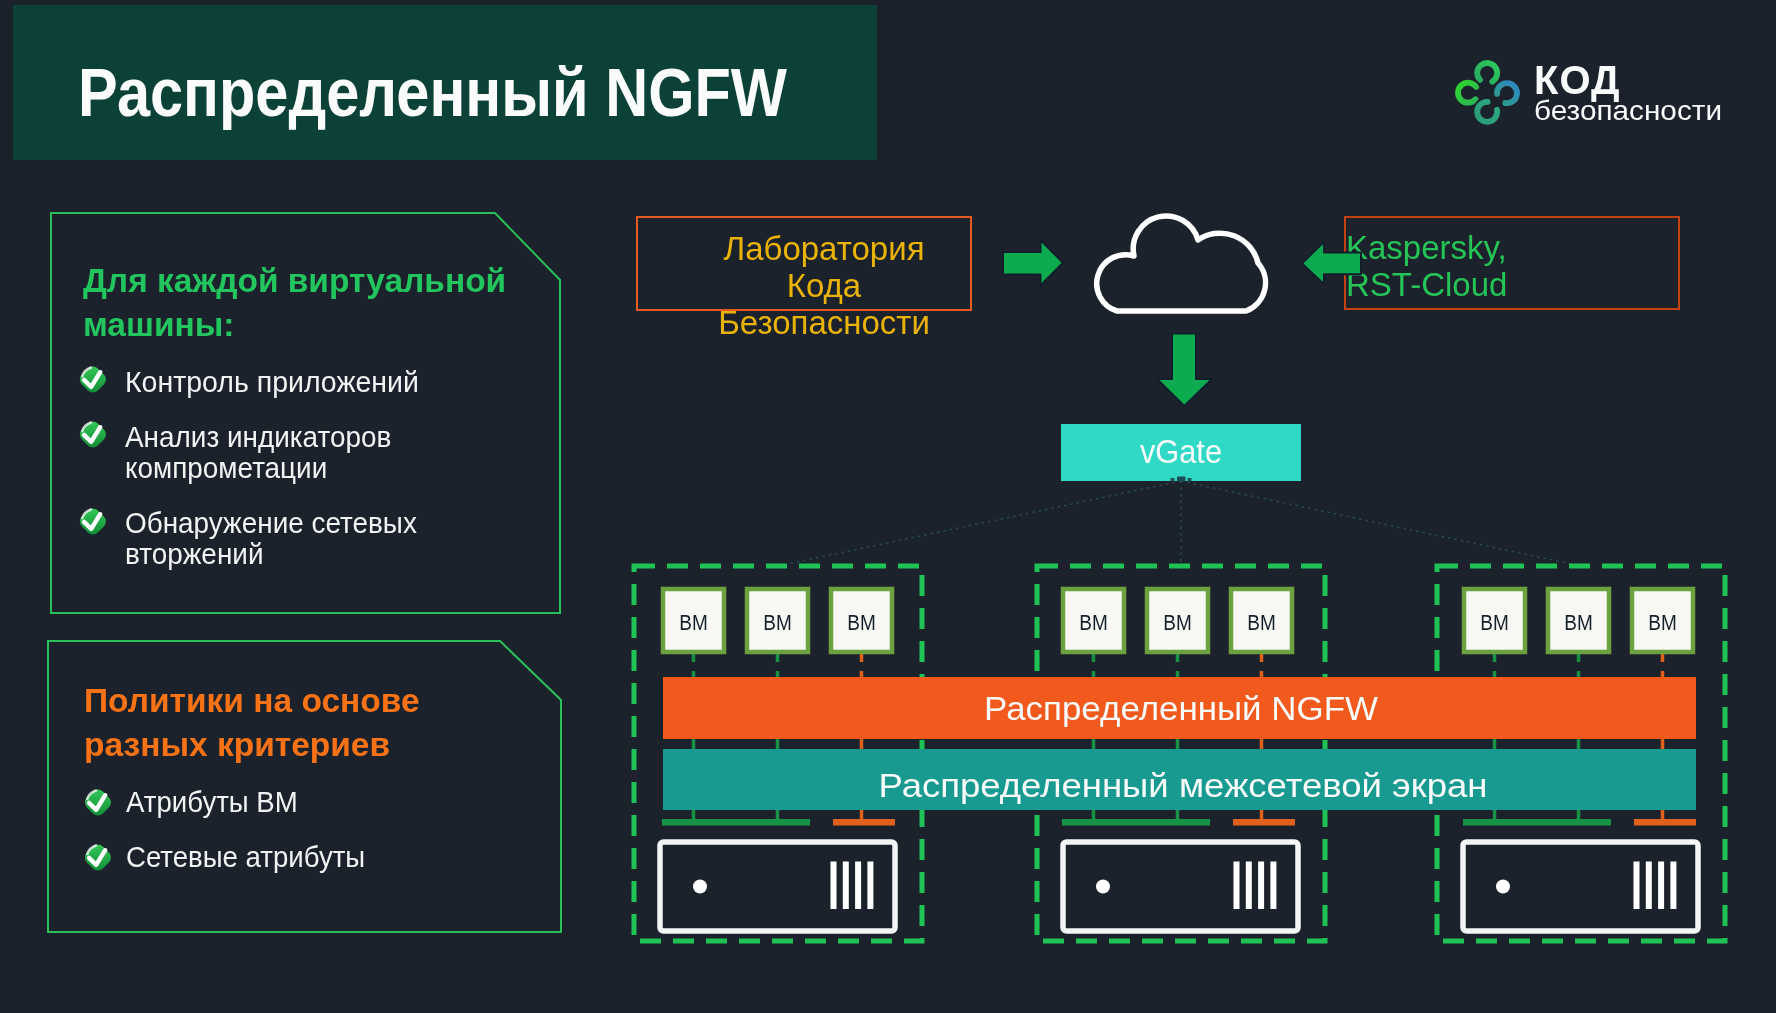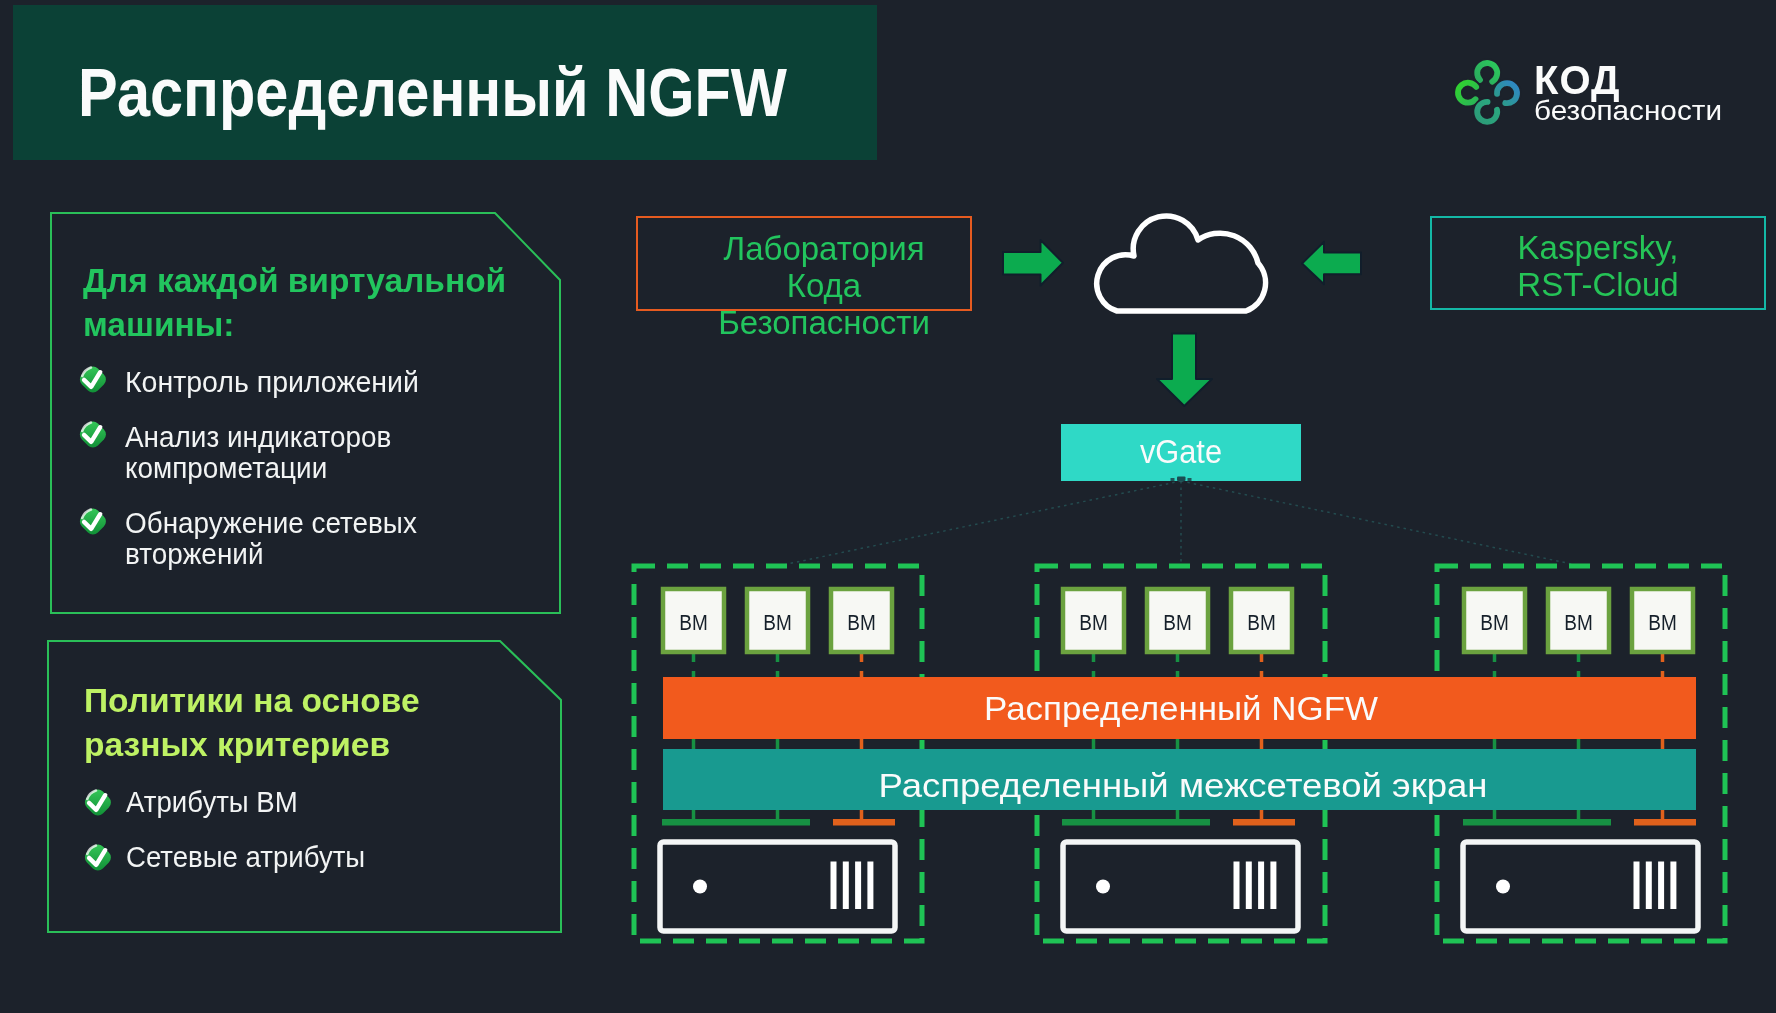--- a/index.html
+++ b/index.html
@@ -53,21 +53,21 @@
   <polygon points="7,7 451,7 516,74 516,407 7,407" fill="none" stroke="#2ABF58" stroke-width="2"></polygon>
 </svg>
 <div class="abs" style="left:83px;top:259px;font-size:33.5px;font-weight:bold;color:#22c55e;line-height:44px;">Для каждой виртуальной<br>машины:</div>
 <div class="abs" style="left:125px;top:366px;font-size:30px;color:#F2F4F4;line-height:31px;transform:scaleX(0.95);transform-origin:left top;white-space:nowrap;">Контроль приложений</div>
 <div class="abs" style="left:125px;top:421px;font-size:30px;color:#F2F4F4;line-height:31px;transform:scaleX(0.93);transform-origin:left top;white-space:nowrap;">Анализ индикаторов<br>компрометации</div>
 <div class="abs" style="left:125px;top:507px;font-size:30px;color:#F2F4F4;line-height:31px;transform:scaleX(0.93);transform-origin:left top;white-space:nowrap;">Обнаружение сетевых<br>вторжений</div>
 
 <svg class="abs" style="left:42px;top:635px;" width="526" height="303" viewBox="0 0 526 303">
   <polygon points="6,6 458,6 519,65 519,297 6,297" fill="none" stroke="#2ABF58" stroke-width="2"></polygon>
 </svg>
-<div class="abs" style="left:84px;top:679px;font-size:33.5px;font-weight:bold;color:#bef264;line-height:44px;">Политики на основе<br>разных критериев</div>
+<div class="abs" style="left:84px;top:679px;font-size:33.5px;font-weight:bold;color:#f97316;line-height:44px;">Политики на основе<br>разных критериев</div>
 <div class="abs" style="left:126px;top:786px;font-size:30px;color:#F2F4F4;line-height:31px;transform:scaleX(0.92);transform-origin:left top;white-space:nowrap;">Атрибуты ВМ</div>
 <div class="abs" style="left:126px;top:841px;font-size:30px;color:#F2F4F4;line-height:31px;transform:scaleX(0.92);transform-origin:left top;white-space:nowrap;">Сетевые атрибуты</div>
 
 <svg class="abs" id="checks" style="left:0;top:0;" width="1776" height="1013" viewBox="0 0 1776 1013">
     <defs>
       <linearGradient id="ckg" x1="0" y1="0" x2="1" y2="1">
         <stop offset="0" stop-color="#38CC5B"></stop>
         <stop offset="1" stop-color="#0D8A33"></stop>
       </linearGradient>
     </defs>
@@ -92,24 +92,24 @@
     <path d="M7,14.9 L14.2,21.8 L23.2,7.2" fill="none" stroke="#FFFFFF" stroke-width="4.4" stroke-linecap="round" stroke-linejoin="round"></path>
   </g>
     <g transform="translate(82,843)">
     <rect x="4.7" y="3.2" width="22.5" height="22.5" rx="7" fill="url(#ckg)" transform="rotate(45 15.9 14.4)"></rect>
     <path d="M5.2,11 A14 14 0 0 1 14,2.6" fill="none" stroke="#FFFFFF" stroke-opacity="0.75" stroke-width="2.6" stroke-linecap="round"></path>
     <path d="M7,14.9 L14.2,21.8 L23.2,7.2" fill="none" stroke="#FFFFFF" stroke-width="4.4" stroke-linecap="round" stroke-linejoin="round"></path>
   </g>
   </svg>
 
 <div class="abs" style="left:636px;top:216px;width:332px;height:91px;border:2px solid #E65B20;text-align:center;">
-  <div style="margin-top:12px;font-size:33px;color:#22c55e;line-height:37px;padding-left:40px;">Лаборатория<br>Кода Безопасности</div>
+  <div style="margin-top:12px;font-size:33px;color:#eab308;line-height:37px;padding-left:40px;">Лаборатория<br>Кода Безопасности</div>
 </div>
 
-<div class="abs" style="left:1430px;top:216px;width:332px;height:90px;border:2px solid #14b8a6;text-align:center;">
+<div class="abs" style="left:1344px;top:216px;width:332px;height:90px;border:2px solid #c2410c;text-align:left;">
   <div style="margin-top:11px;font-size:33px;color:#25C457;line-height:37px;">Kaspersky,<br>RST-Cloud</div>
 </div>
 
 <svg class="abs" style="left:0;top:0;" width="1776" height="1013" viewBox="0 0 1776 1013">
 
   <g fill="#0CAB4F" stroke="#111E2B" stroke-width="2" stroke-linejoin="round">
     <polygon points="1003,252 1040.5,252 1040.5,240 1063,262.8 1040.5,285.5 1040.5,274.5 1003,274.5"></polygon>
     <polygon points="1361,252.4 1324,252.4 1324,241.7 1302,263.5 1324,284.3 1324,274.3 1361,274.3"></polygon>
     <polygon points="1172,333.5 1196,333.5 1196,379 1212,379 1184.3,406 1157,379 1172,379"></polygon>
   </g>

